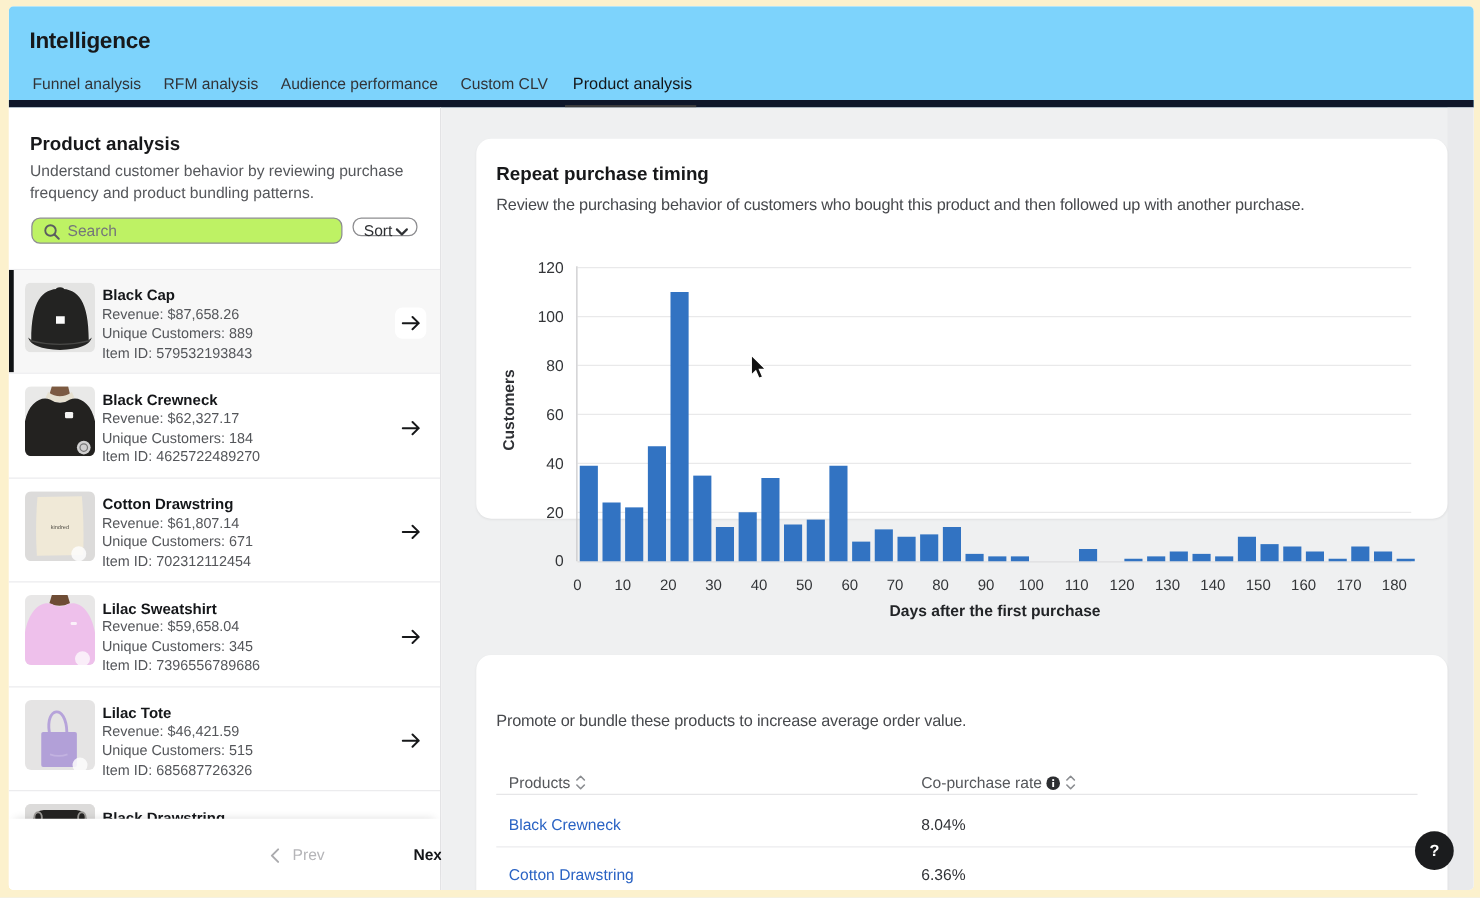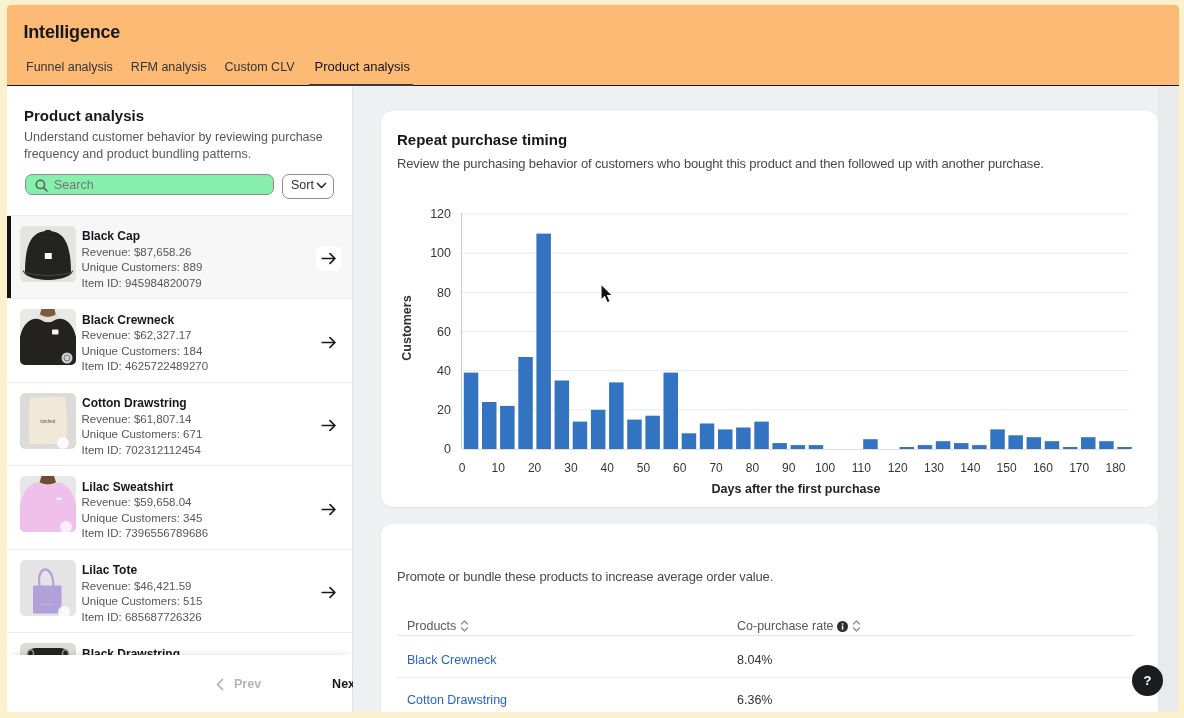--- a/index.html
+++ b/index.html
@@ -1,58 +1,58 @@
 <!DOCTYPE html>
 <html><head>
 <meta charset="utf-8">
 <style>
 * { margin:0; padding:0; box-sizing:border-box; }
 html,body { width:1184px; height:718px; overflow:hidden; }
 body { background:#fcf1cd; font-family:"Liberation Sans", sans-serif; position:relative; }
 .app { position:absolute; left:7px; top:5px; width:1172px; height:707px; background:#fff; border-radius:4px; overflow:hidden; }
 
-.header { position:absolute; left:0; top:0; right:0; height:81px; background:#fdba74; border-bottom:1px solid #0f172a; }
+.header { position:absolute; left:0; top:0; right:0; height:81px; background:#7dd3fc; border-bottom:6px solid #0f172a; }
 .header h1 { position:absolute; left:16.5px; top:17px; font-size:18px; font-weight:bold; letter-spacing:-0.2px; color:#17181a; }
 .tabs { position:absolute; left:19px; top:50px; height:31px; display:flex; gap:18px; }
 .tab { position:relative; font-size:12.5px; line-height:16px; color:#323438; padding:4px 0 21px; white-space:nowrap; }
 .tab.active { color:#141619; font-size:13px; margin-left:2px; }
 .tab.active::after { content:""; position:absolute; left:-6px; right:-3px; bottom:0.5px; height:2px; background:#3a3a3c; }
 
 .main { position:absolute; left:0; top:81px; right:0; bottom:0; display:flex; }
 .sidebar { position:relative; width:346px; background:#fff; border-right:1px solid #e3e3e5; flex:none; }
 .content { position:relative; flex:1; background:#eff0f1; overflow:hidden; }
 .rstrip { position:absolute; top:0; bottom:0; right:0; width:21px; background:#e9eaec; }
 
 .sb-title { position:absolute; left:17px; top:21px; font-size:15px; font-weight:bold; color:#17181a; }
 .sb-desc { position:absolute; left:17px; top:43px; width:312px; font-size:12.5px; line-height:16.5px; color:#55575b; }
-.search { position:absolute; left:18px; top:88px; width:249px; height:21px; border:1px solid #8d8d90; border-radius:7px; background:#86efac; }
+.search { position:absolute; left:18px; top:88px; width:249px; height:21px; border:1px solid #8d8d90; border-radius:7px; background:#bef264; }
 .search svg { position:absolute; left:9px; top:3.5px; }
 .search .ph { position:absolute; left:28px; top:3px; font-size:12.5px; color:#74767a; }
-.sortbtn { position:absolute; left:275px; top:88px; width:52px; height:25px; border:1px solid #8d8d90; border-radius:7px; background:#fff; }
+.sortbtn { position:absolute; left:275px; top:88px; width:52px; height:15px; border:1px solid #8d8d90; border-radius:7px; background:#fff; }
 .sortbtn span { position:absolute; left:8px; top:3px; font-size:12.5px; color:#2e3033; }
 .sortbtn svg { position:absolute; right:6px; top:7px; }
 
 .list { position:absolute; left:0; top:128.5px; right:0; height:441px; overflow:hidden; }
 .row { position:relative; height:83.5px; border-top:1px solid #ececee; background:#fff; }
 .row.sel { background:#f7f7f7; }
 .row.sel::before { content:""; position:absolute; left:0; top:0; bottom:0; width:4px; background:#101214; }
 .thumb { position:absolute; left:13px; top:10px; width:56px; height:56px; border-radius:5px; overflow:hidden; }
 .rt { position:absolute; left:75px; top:13.5px; font-size:12px; font-weight:bold; color:#141619; }
 .rm { position:absolute; left:74.5px; font-size:11.5px; color:#54565a; }
 .m1 { top:30px; } .m2 { top:45.5px; } .m3 { top:61px; }
 .arr { position:absolute; left:309px; top:30.5px; width:25px; height:25px; border-radius:6px; display:flex; align-items:center; justify-content:center; }
 .row.sel .arr { background:#fff; }
 
 .sb-foot { position:absolute; left:0; right:0; bottom:0; height:57px; background:#fff; box-shadow:0 -5px 7px -5px rgba(0,0,0,0.14); }
 .pager { position:absolute; left:206px; top:21px; height:16px; display:flex; align-items:center; }
-.pager .prev { font-size:12.5px; color:#b5b5b8; margin:0 23px 0 10px;font-weight:bold; }
+.pager .prev { font-size:12.5px; color:#b5b5b8; margin:0 23px 0 10px; }
 .pager .next { font-size:12.5px; font-weight:bold; color:#141619; margin-right:10px;padding-left:48px; }
 
 .card { position:absolute; left:28px; width:777px; background:#fff; border-radius:12px; box-shadow:0 1px 2px rgba(0,0,0,0.06); }
-#card1 { top:25px; height:396px; }
+#card1 { top:25px; height:304px; }
 #card2 { top:438px; height:210px; }
 .c-title { position:absolute; left:16px; top:19.5px; font-size:15px; font-weight:bold; color:#17181a; }
 .c-sub { position:absolute; left:16px; top:45px; font-size:13px; letter-spacing:-0.15px; color:#47494d; }
 
 .th { position:absolute; top:95px; font-size:12.5px; color:#55575b; }
 .hline { position:absolute; left:16px; width:737px; top:111px; border-top:1px solid #e6e6e8; }
 .trow1 { top:129px; } .trow2 { top:169px; }
 .tname { position:absolute; left:26px; font-size:12.5px; color:#2a63c4; }
 .tval { position:absolute; left:356px; font-size:12.5px; color:#303236; }
 .rline { position:absolute; left:16px; width:737px; top:153px; border-top:1px solid #ececee; }
@@ -60,20 +60,21 @@
 .help { position:absolute; left:1132px; top:665px; width:31px; height:31px; border-radius:50%; background:#1b1c1e; color:#fff; font-size:13px; font-weight:bold; text-align:center; line-height:31px; }
 </style>
 </head>
 <body>
 <div class="app">
   <div class="header">
     <h1>Intelligence</h1>
     <div class="tabs">
       <div class="tab">Funnel analysis</div>
       <div class="tab">RFM analysis</div>
+      <div class="tab">Audience performance</div>
       <div class="tab">Custom CLV</div>
       <div class="tab active">Product analysis</div>
     </div>
   </div>
   <div class="main">
     <div class="sidebar">
       <div class="sb-title">Product analysis</div>
       <div class="sb-desc">Understand customer behavior by reviewing purchase frequency and product bundling patterns.</div>
       <div class="search">
         <svg width="13" height="13" viewBox="0 0 13 13">
@@ -93,21 +94,21 @@
           <div class="thumb"><svg width="56" height="56" viewBox="0 0 56 56">
                 <rect width="56" height="56" fill="#e4e4e3"></rect>
                 <ellipse cx="28" cy="6" rx="3.4" ry="2.2" fill="#232322"></ellipse>
                 <path d="M5,46 C5,15 13.5,5 28,5 C42.5,5 51,15 51,46 L53.5,44 Q51,53 28,54 Q5,53 2.5,44 Z" fill="#232322"></path>
                 <path d="M4,46.5 Q28,52.5 52,46.5" stroke="#484846" stroke-width="1" fill="none"></path>
                 <rect x="24.8" y="27" width="7" height="6" fill="#fbfbfb"></rect>
               </svg></div>
           <div class="rt">Black Cap</div>
           <div class="rm m1">Revenue: $87,658.26</div>
           <div class="rm m2">Unique Customers: 889</div>
-          <div class="rm m3">Item ID: 945984820079</div>
+          <div class="rm m3">Item ID: 579532193843</div>
           <div class="arr">
               <svg width="16" height="13" viewBox="0 0 16 13">
                 <path d="M1.2,6.5 H14 M9,1.6 L14,6.5 L9,11.4" fill="none" stroke="#17181a" stroke-width="1.6" stroke-linecap="round" stroke-linejoin="round"></path>
               </svg>
             </div>
         </div>
         <div class="row">
           <div class="thumb"><svg width="56" height="56" viewBox="0 0 56 56">
                 <rect width="56" height="56" fill="#e9e9e8"></rect>
                 <path d="M21.5,0 h13 l1.5,6.5 q-8.5,4 -16.5,0 Z" fill="#7c5a41"></path>

